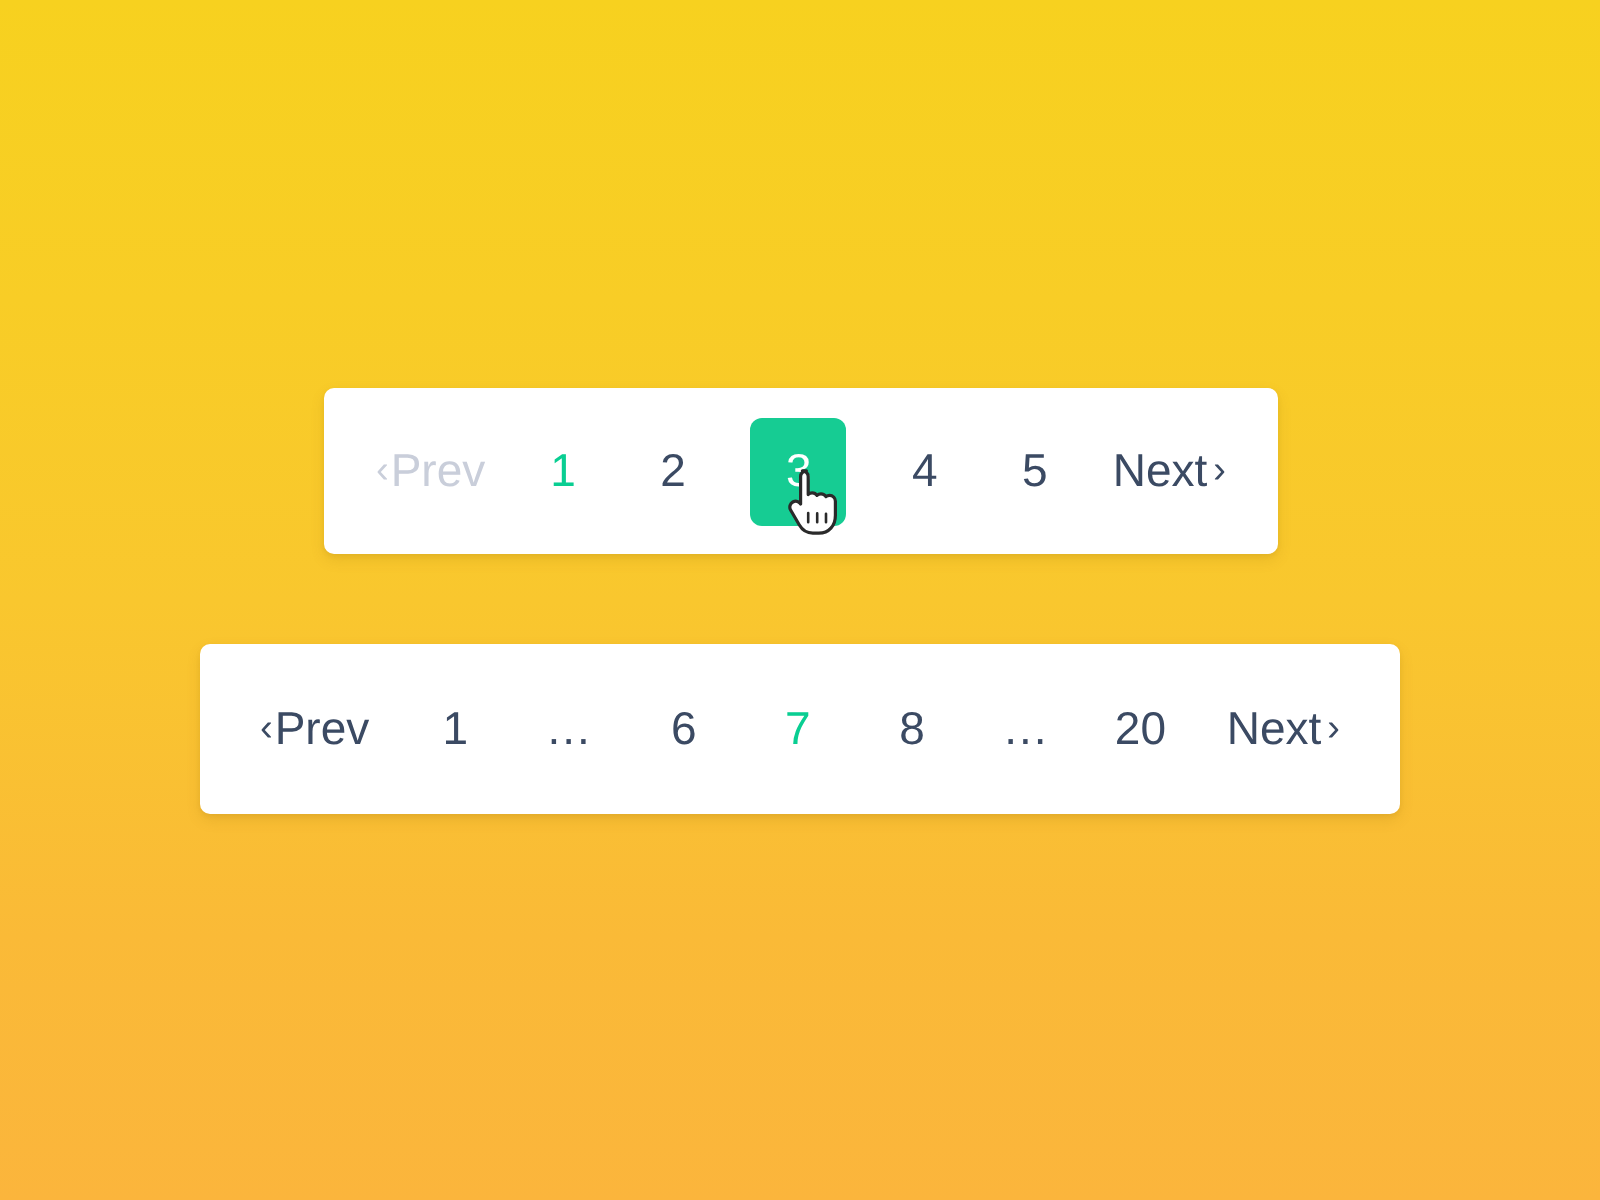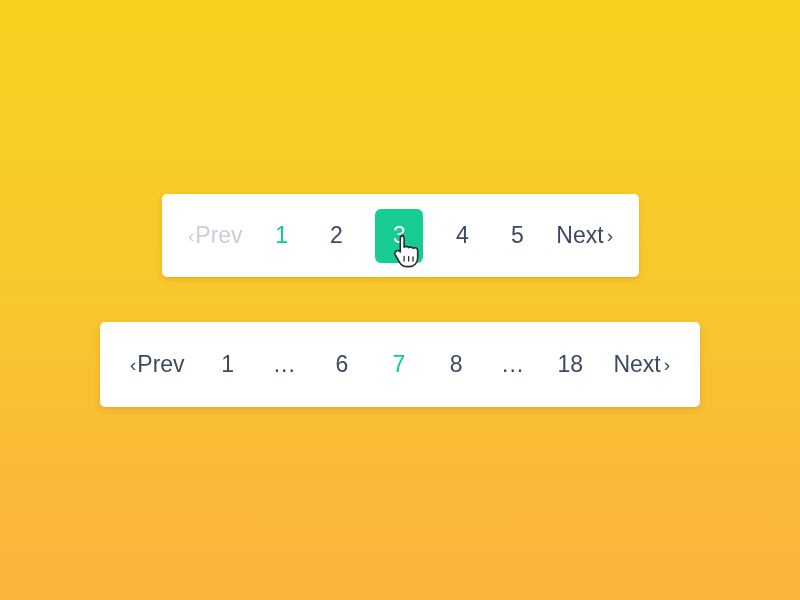--- a/index.html
+++ b/index.html
@@ -202,21 +202,21 @@
 
     <div class="page-item is-number">
       <span>8</span>
     </div>
 
     <div class="page-item is-ellipsis">
       <span>...</span>
     </div>
 
     <div class="page-item is-number">
-      <span>18</span>
+      <span>20</span>
     </div>
 
     <div class="page-item is-edge">
       <span>Next</span>
       <span class="chev chev-next">›</span>
     </div>
 
   </nav>
 
   <div class="cursor-hand">

